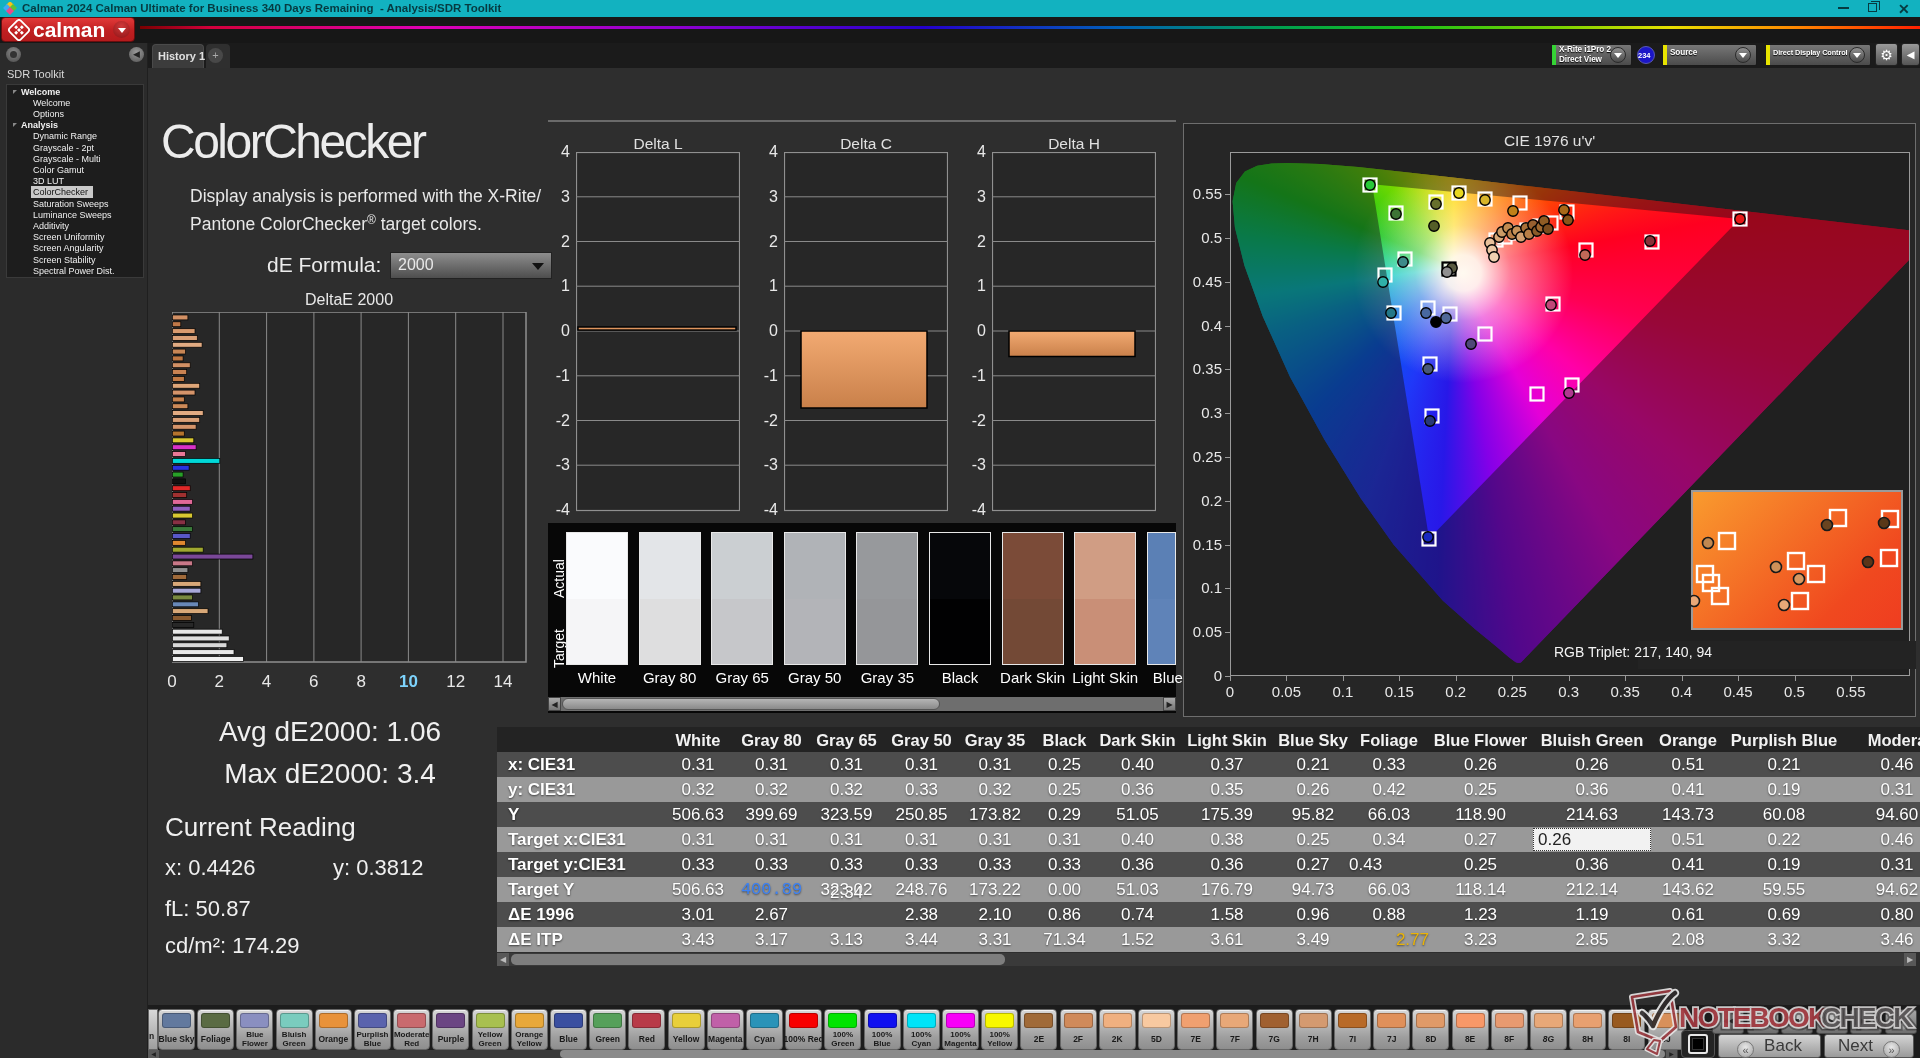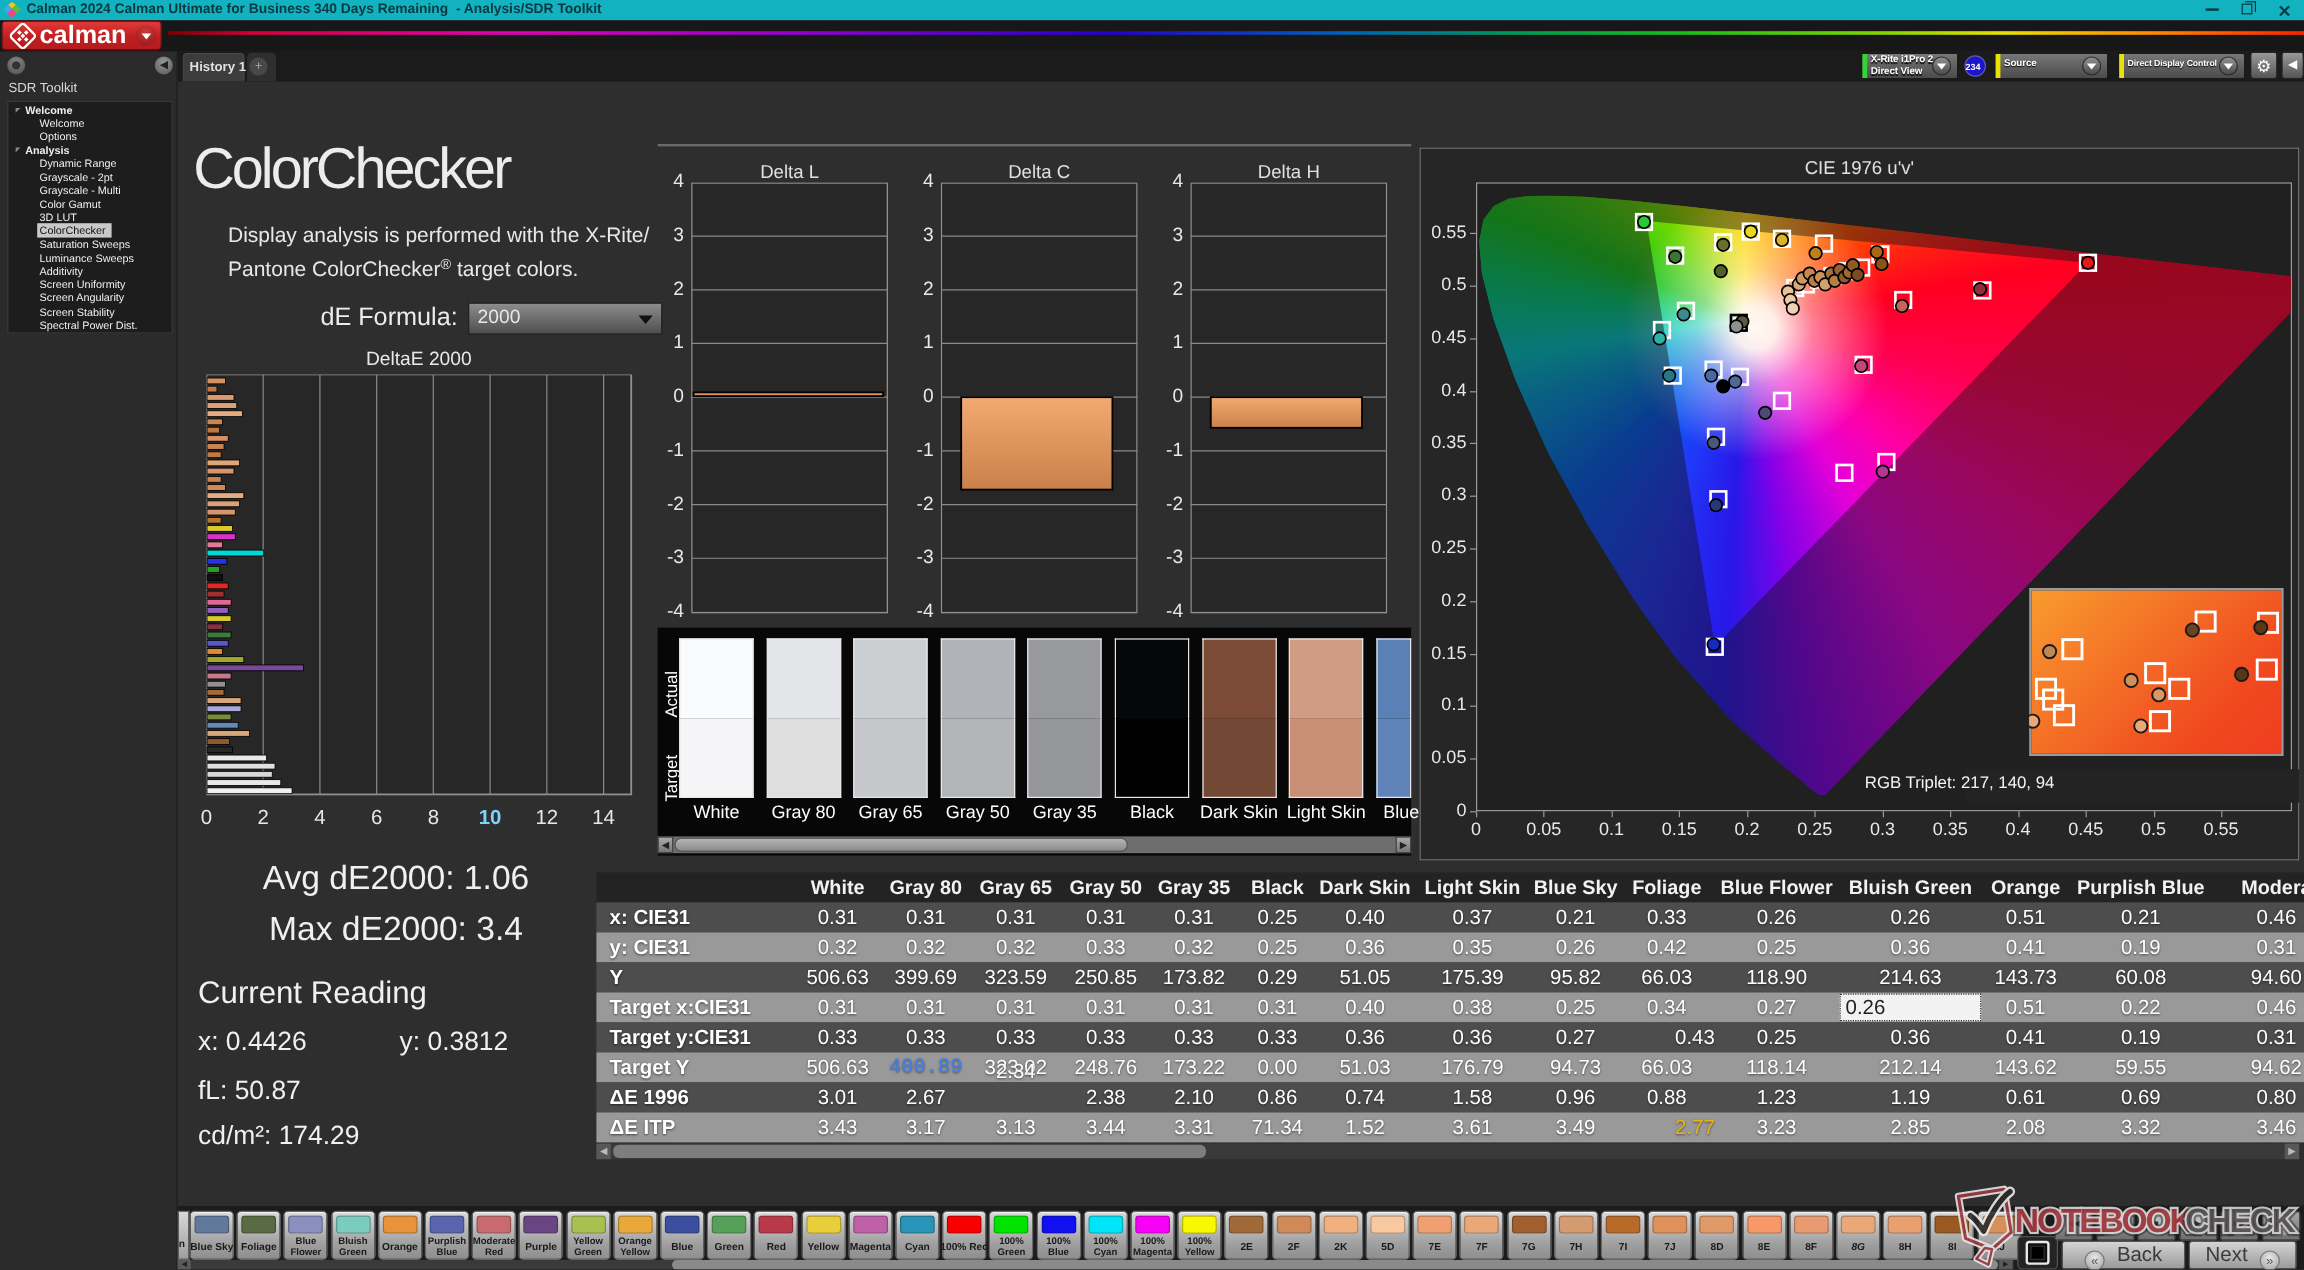--- a/index.html
+++ b/index.html
@@ -530,21 +530,21 @@
 <div class="abs" style="left:508px;top:855px;font-size:17px;font-weight:bold;color:#fff;text-shadow:0 1px 2px rgba(0,0,0,0.6);">Target y:CIE31</div>
 <div class="abs" style="left:662px;top:855px;width:72px;text-align:center;font-size:17px;color:#fff;text-shadow:0 1px 2px rgba(0,0,0,0.55);">0.33</div>
 <div class="abs" style="left:734px;top:855px;width:75px;text-align:center;font-size:17px;color:#fff;text-shadow:0 1px 2px rgba(0,0,0,0.55);">0.33</div>
 <div class="abs" style="left:809px;top:855px;width:75px;text-align:center;font-size:17px;color:#fff;text-shadow:0 1px 2px rgba(0,0,0,0.55);">0.33</div>
 <div class="abs" style="left:884px;top:855px;width:75px;text-align:center;font-size:17px;color:#fff;text-shadow:0 1px 2px rgba(0,0,0,0.55);">0.33</div>
 <div class="abs" style="left:959px;top:855px;width:72px;text-align:center;font-size:17px;color:#fff;text-shadow:0 1px 2px rgba(0,0,0,0.55);">0.33</div>
 <div class="abs" style="left:1031px;top:855px;width:67px;text-align:center;font-size:17px;color:#fff;text-shadow:0 1px 2px rgba(0,0,0,0.55);">0.33</div>
 <div class="abs" style="left:1098px;top:855px;width:79px;text-align:center;font-size:17px;color:#fff;text-shadow:0 1px 2px rgba(0,0,0,0.55);">0.36</div>
 <div class="abs" style="left:1177px;top:855px;width:100px;text-align:center;font-size:17px;color:#fff;text-shadow:0 1px 2px rgba(0,0,0,0.55);">0.36</div>
 <div class="abs" style="left:1277px;top:855px;width:72px;text-align:center;font-size:17px;color:#fff;text-shadow:0 1px 2px rgba(0,0,0,0.55);">0.27</div>
-<div class="abs" style="left:1349px;top:855px;width:80px;text-align:right;font-size:17px;color:#fff;text-shadow:0 1px 2px rgba(0,0,0,0.55);">0.43</div>
+<div class="abs" style="left:1349px;top:855px;width:80px;text-align:left;font-size:17px;color:#fff;text-shadow:0 1px 2px rgba(0,0,0,0.55);">0.43</div>
 <div class="abs" style="left:1429px;top:855px;width:103px;text-align:center;font-size:17px;color:#fff;text-shadow:0 1px 2px rgba(0,0,0,0.55);">0.25</div>
 <div class="abs" style="left:1532px;top:855px;width:120px;text-align:center;font-size:17px;color:#fff;text-shadow:0 1px 2px rgba(0,0,0,0.55);">0.36</div>
 <div class="abs" style="left:1652px;top:855px;width:72px;text-align:center;font-size:17px;color:#fff;text-shadow:0 1px 2px rgba(0,0,0,0.55);">0.41</div>
 <div class="abs" style="left:1724px;top:855px;width:120px;text-align:center;font-size:17px;color:#fff;text-shadow:0 1px 2px rgba(0,0,0,0.55);">0.19</div>
 <div class="abs" style="left:1844px;top:855px;width:106px;text-align:center;font-size:17px;color:#fff;text-shadow:0 1px 2px rgba(0,0,0,0.55);">0.31</div>
 <div class="abs" style="left:497px;top:877px;width:1423px;height:25px;background:#999999;"></div>
 <div class="abs" style="left:508px;top:880px;font-size:17px;font-weight:bold;color:#fff;text-shadow:0 1px 2px rgba(0,0,0,0.6);">Target Y</div>
 <div class="abs" style="left:662px;top:880px;width:72px;text-align:center;font-size:17px;color:#fff;text-shadow:0 1px 2px rgba(0,0,0,0.55);">506.63</div>
 <div class="abs" style="left:734px;top:880px;width:75px;text-align:center;font-size:17px;color:#3b82f6;text-shadow:0 1px 2px rgba(0,0,0,0.55);font-family:Liberation Mono, monospace;">400.89</div>
 <div class="abs" style="left:809px;top:880px;width:75px;text-align:center;font-size:17px;color:#fff;text-shadow:0 1px 2px rgba(0,0,0,0.55);">323.02</div>

